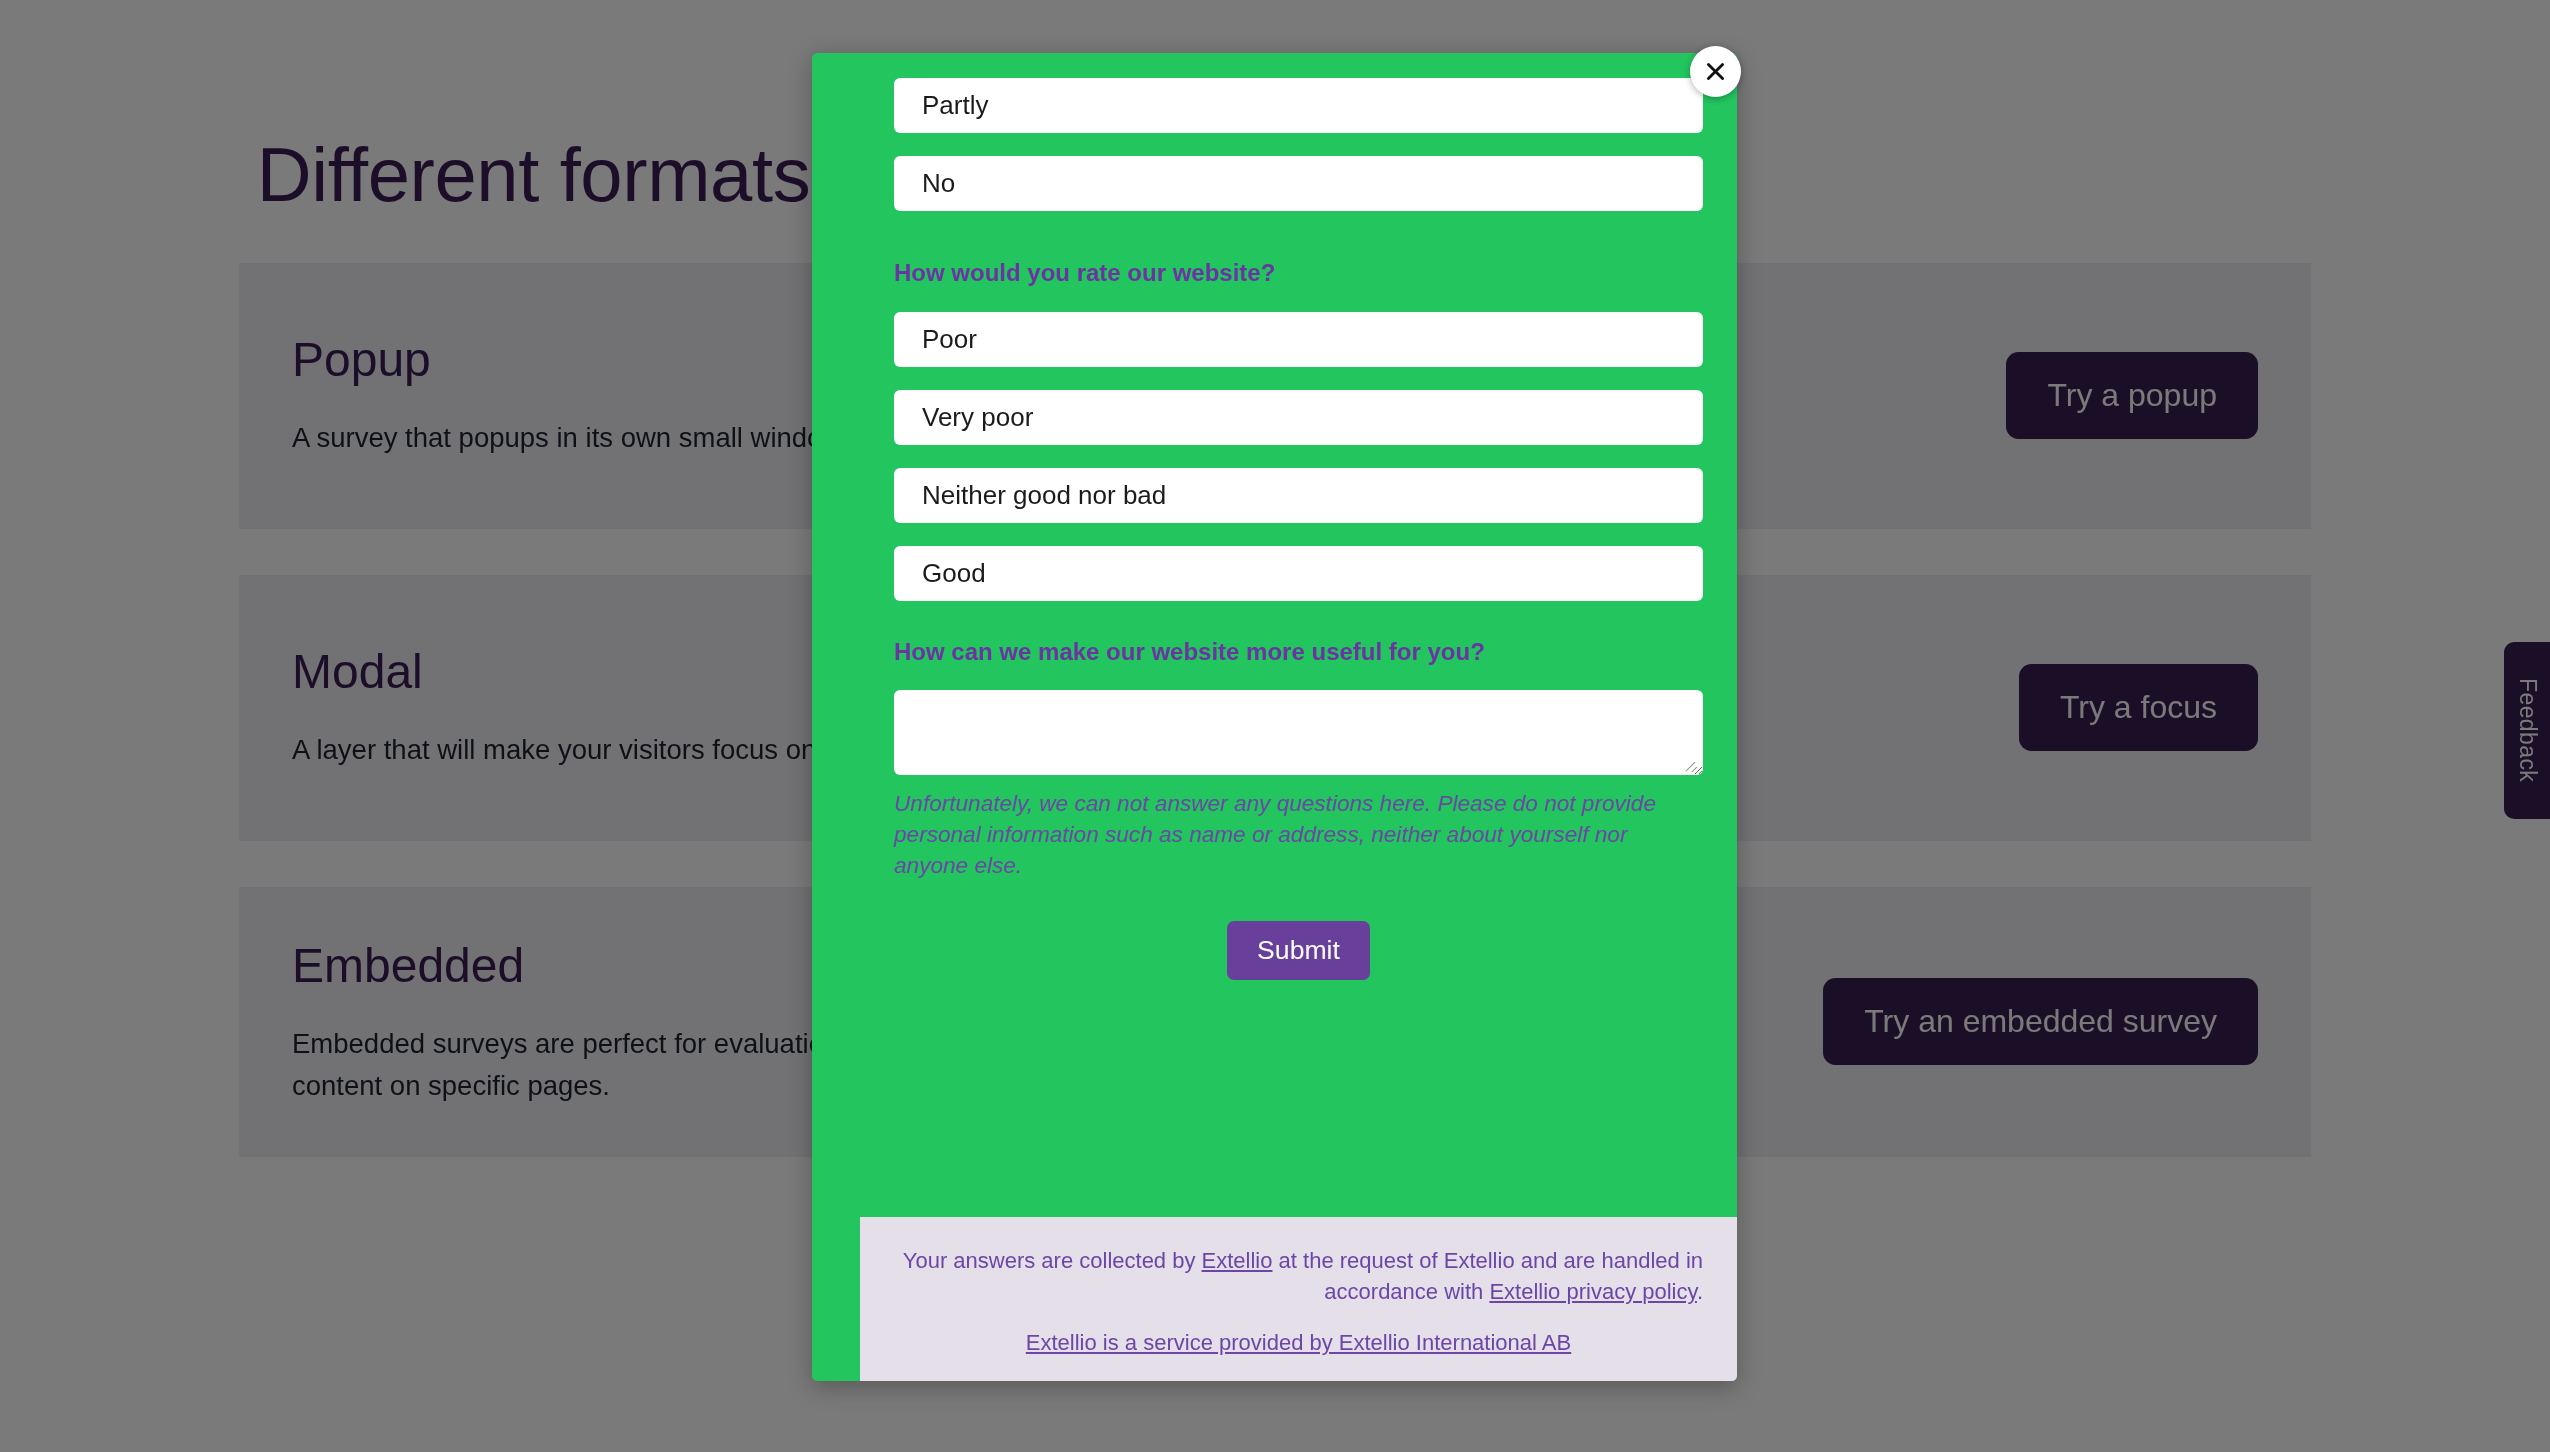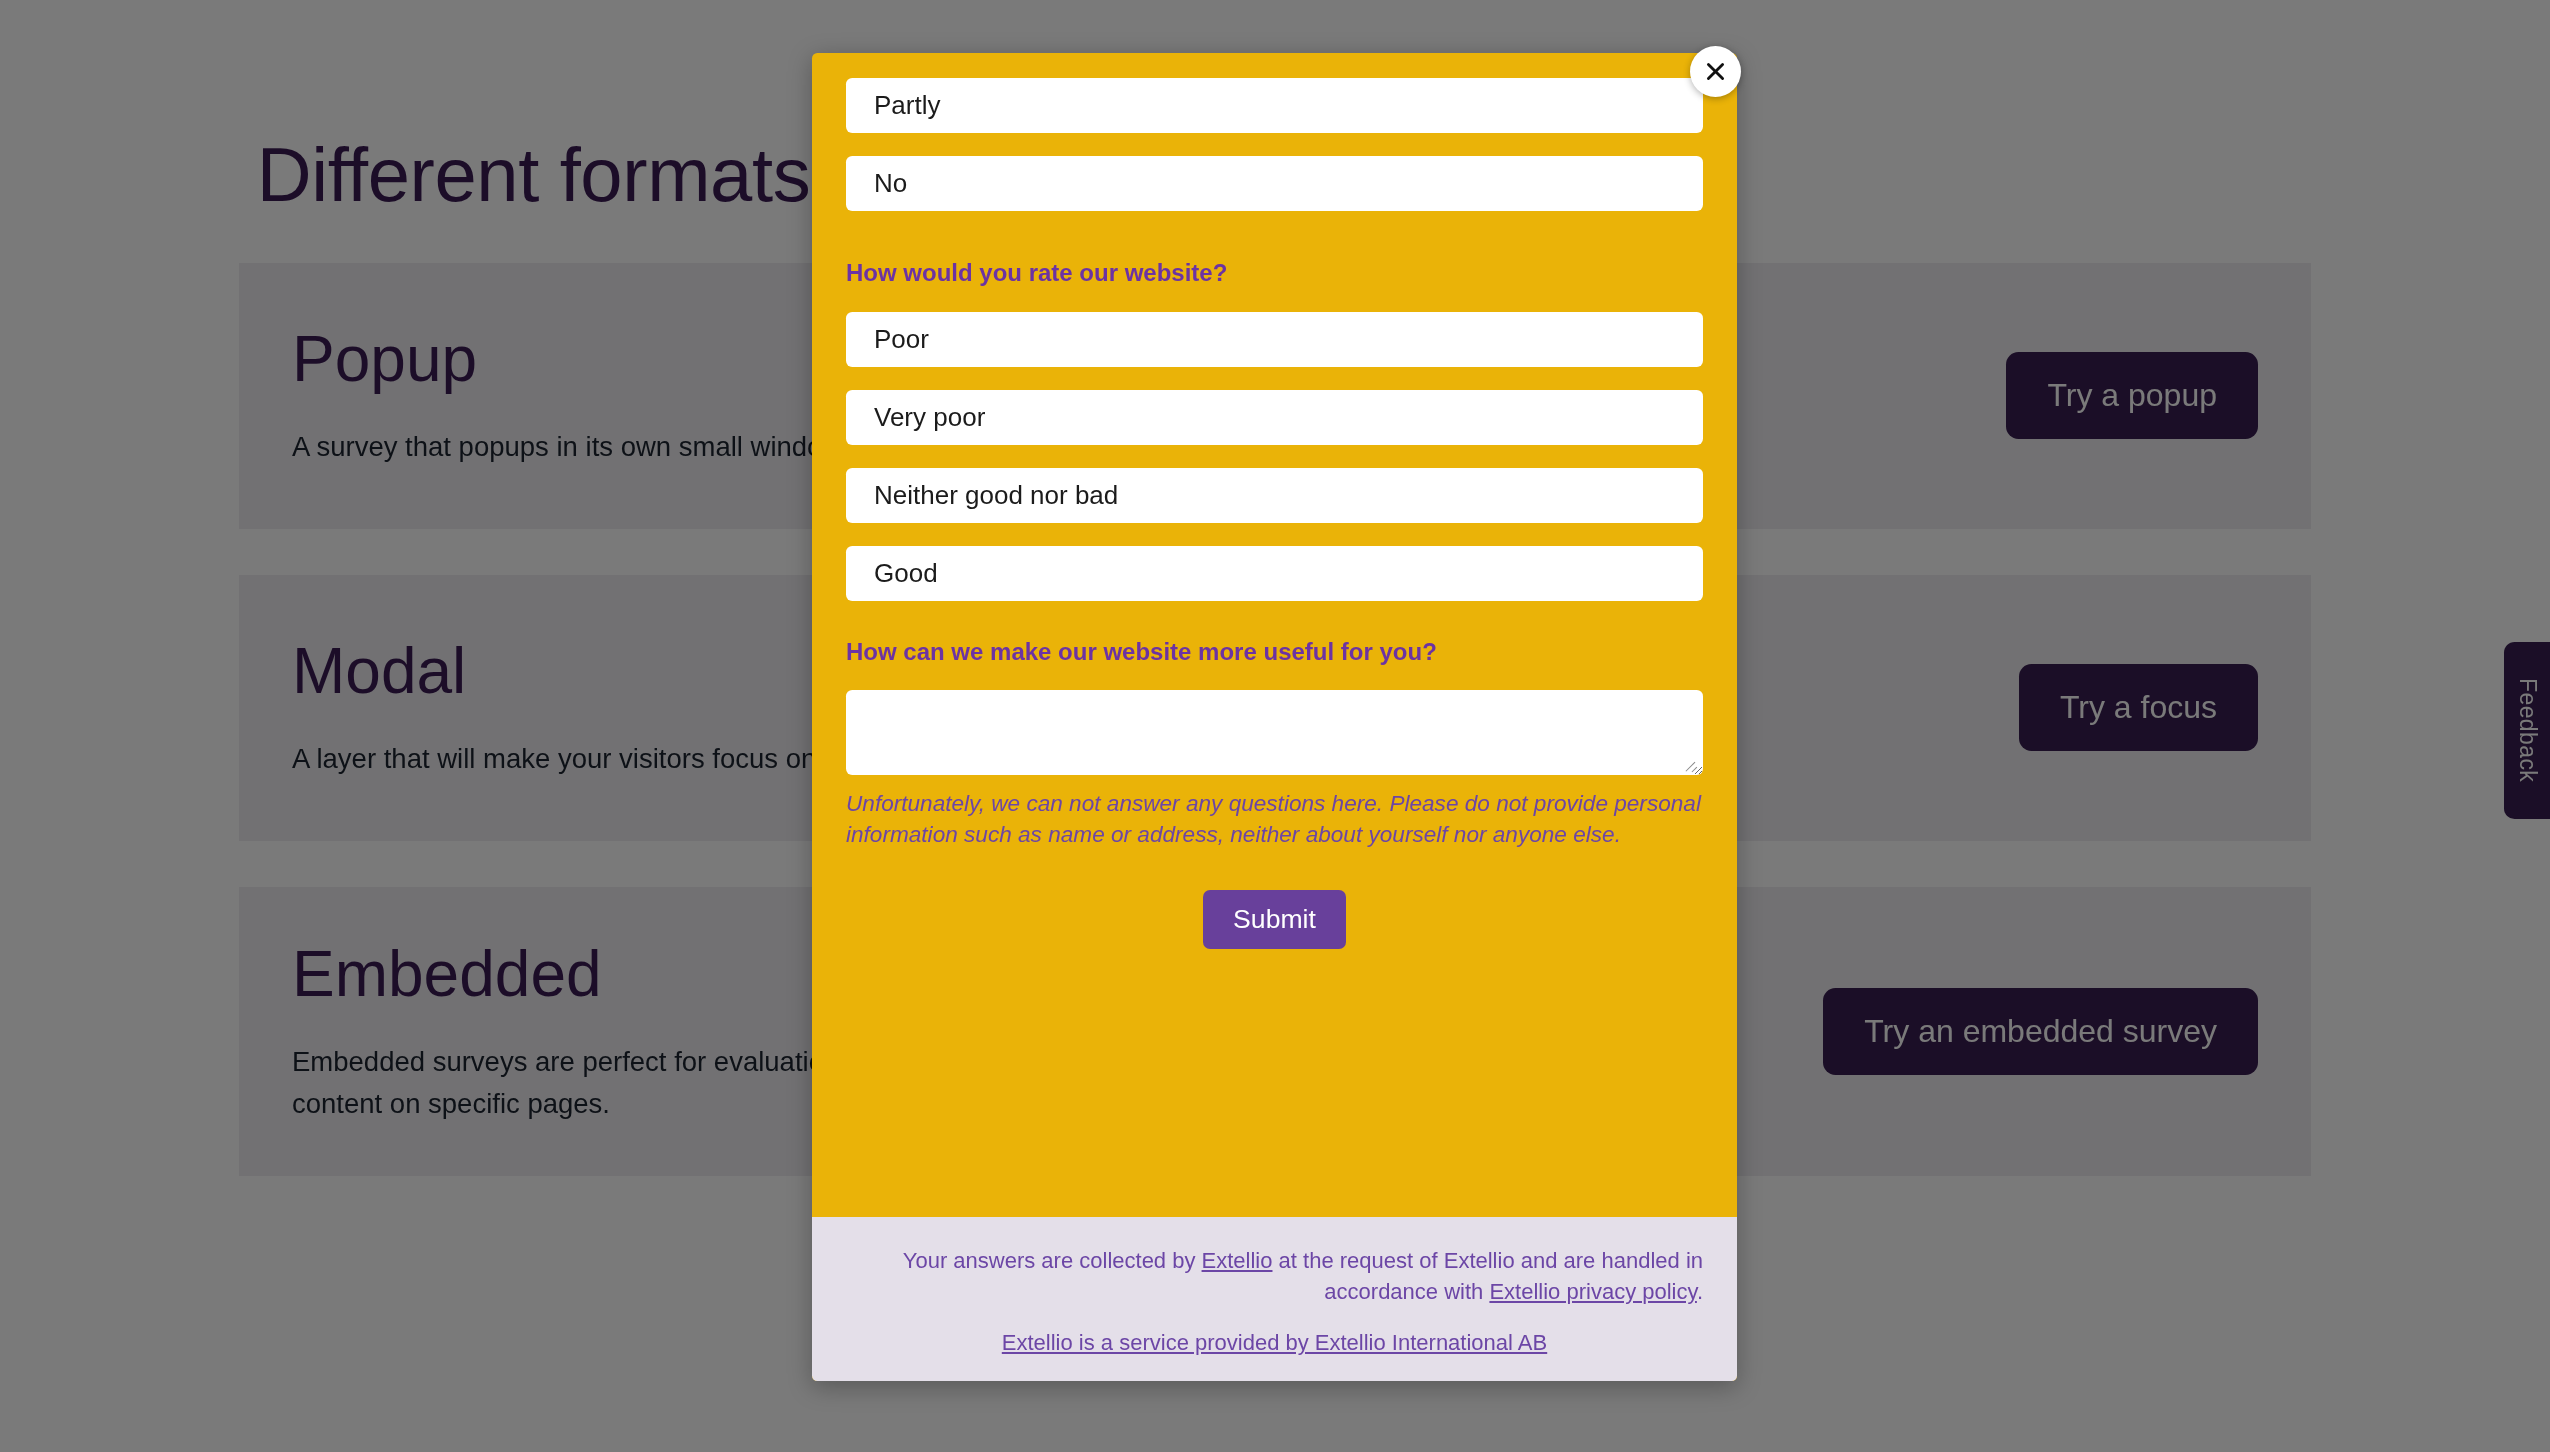--- a/index.html
+++ b/index.html
@@ -49,21 +49,21 @@
     padding: 51px 53px 51px 53px;
     display: flex;
     align-items: center;
     justify-content: space-between;
     min-height: 266px;
   }
 
   .card-left { max-width: 1390px; }
 
   .card-title {
-    font-size: 64px;
+    font-size: 48px;
     font-weight: 300;
     color: #3c1d55;
     line-height: 1.15;
     margin-bottom: 30px;
   }
 
   .card-desc {
     font-size: 27.5px;
     font-weight: 400;
     color: #1d2430;
@@ -115,26 +115,27 @@
     background: rgba(0,0,0,0.52);
   }
 
   
   #modal {
     position: absolute;
     left: 812px;
     top: 53px;
     width: 925px;
     height: 1328px;
-    background: #eab308;
+    background: #22c55e;
     border-radius: 5.3px;
     box-shadow: 0 5.3px 25px rgba(0,0,0,0.28);
     display: flex;
     flex-direction: column;
     overflow: hidden;
+    padding-left: 48px;
   }
 
   .modal-body {
     flex: 1 1 auto;
     padding: 25px 34px 0 34px;
     overflow: hidden;
   }
 
   .option-row {
     background: #ffffff;

